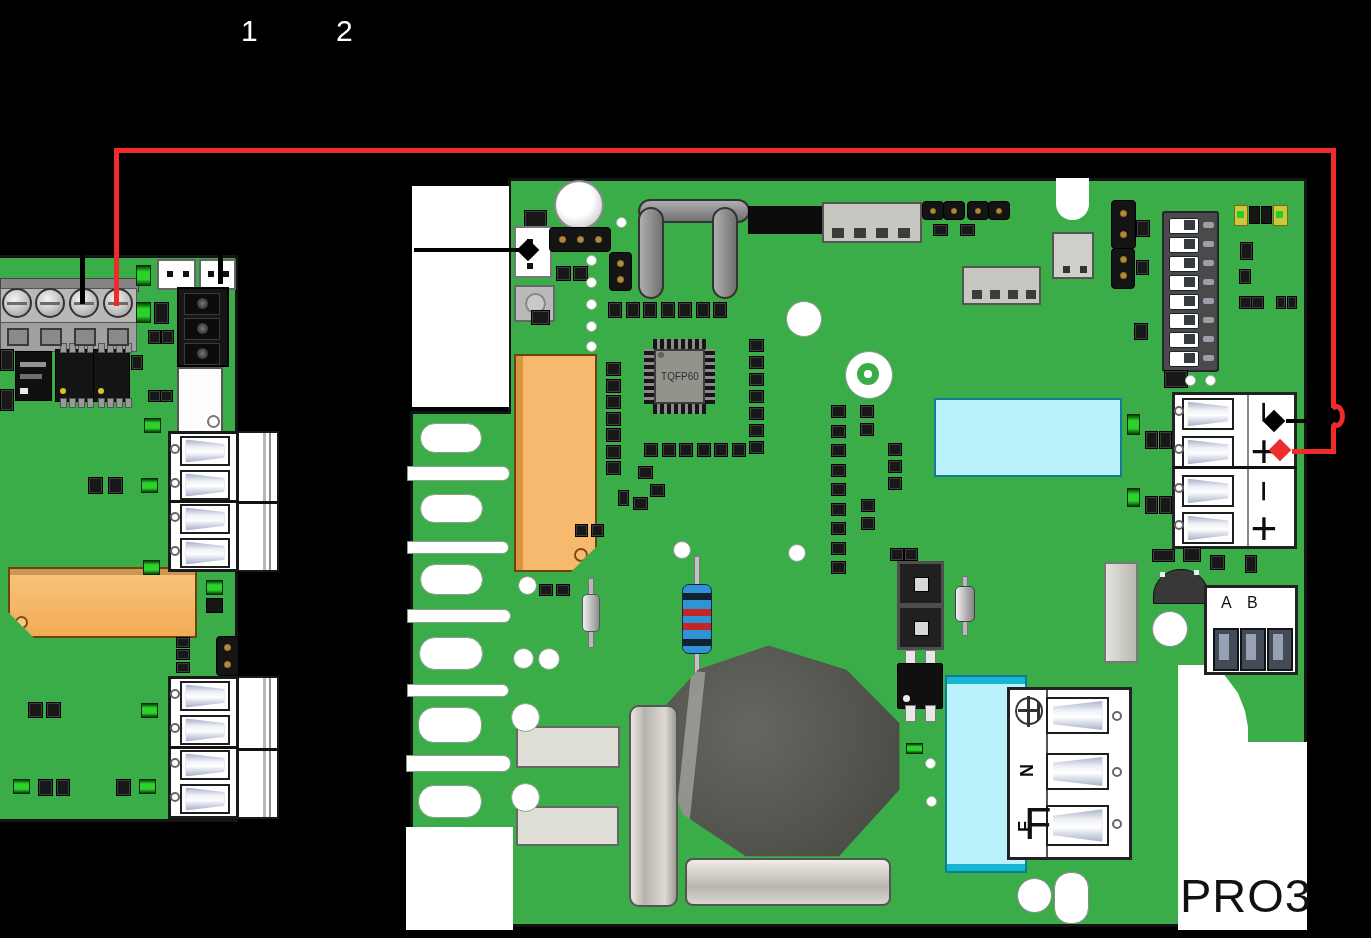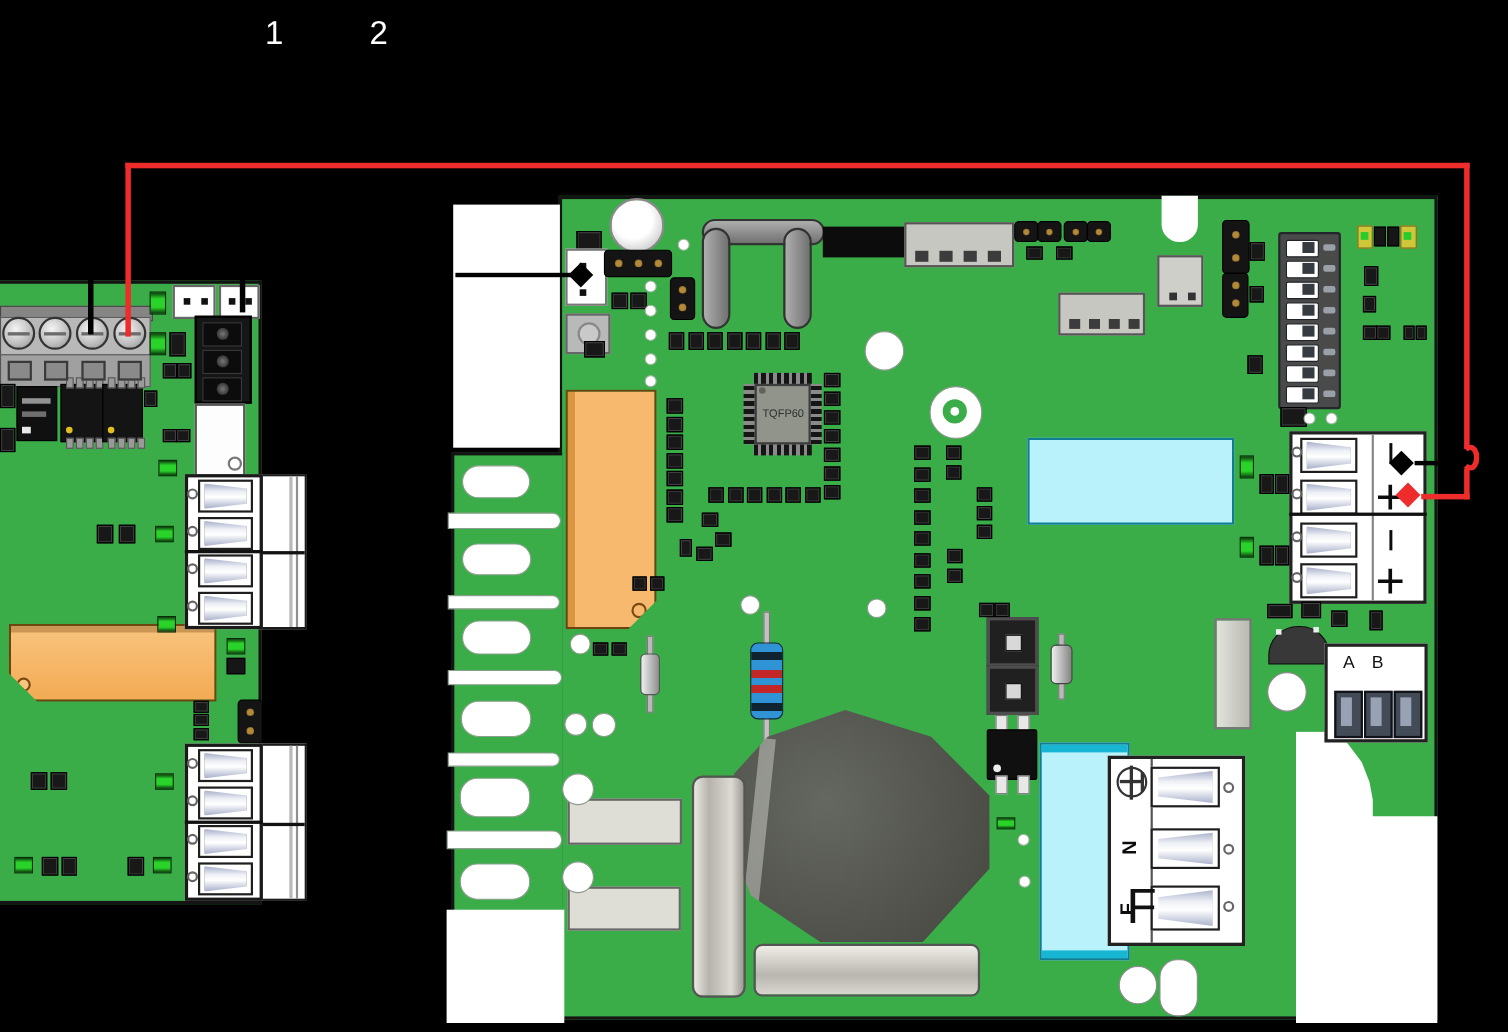--- a/index.html
+++ b/index.html
@@ -236,21 +236,21 @@
                <span class="abs" style="left:15px;top:2px;width:11px;height:10px;background:#363b41;"></span>
                <span class="abs" style="left:34px;top:4px;width:11px;height:6px;background:#9aa0a8;border-radius:2px;"></span>
       </div>
       <div class="dippart" style="left: 5px; top: 138px; width: 47px; height: 15px;">
         <span class="abs" style="left:0;top:0;width:28px;height:14px;background:#fff;border:1px solid #20242a;border-radius:2px;"></span>
                <span class="abs" style="left:15px;top:2px;width:11px;height:10px;background:#363b41;"></span>
                <span class="abs" style="left:34px;top:4px;width:11px;height:6px;background:#9aa0a8;border-radius:2px;"></span>
       </div>
     </div>
 
-  <div class="abs comp" style="left:644px;top:339px;width:71px;height:74px;margin-left:32px;">
+  <div class="abs comp" style="left:644px;top:339px;width:71px;height:74px;">
     <span class="abs" style="left:9px;top:0;width:53px;height:12px;background:repeating-linear-gradient(90deg,#151515 0 4px,#8a8a8a 4px 7px);"></span>
     <span class="abs" style="left:9px;top:63px;width:53px;height:12px;background:repeating-linear-gradient(90deg,#151515 0 4px,#8a8a8a 4px 7px);"></span>
     <span class="abs" style="left:0;top:10px;width:12px;height:55px;background:repeating-linear-gradient(0deg,#151515 0 4px,#8a8a8a 4px 7px);"></span>
     <span class="abs" style="left:59px;top:10px;width:12px;height:55px;background:repeating-linear-gradient(0deg,#151515 0 4px,#8a8a8a 4px 7px);"></span>
     <span class="abs" style="left:10px;top:10px;width:51px;height:55px;background:#90948b;border:2px solid #3c3c3c;box-sizing:border-box;"></span>
     <span class="abs" style="left:14px;top:13px;width:6px;height:6px;border-radius:50%;background:#5f635b;"></span>
     <span class="abs txt" style="left:12px;top:32px;width:48px;font-size:10px;color:#2f2f2f;text-align:center;">TQFP60</span>
   </div>
 
   <div class="abs comp" style="left:514px;top:354px;width:83px;height:218px;
@@ -347,20 +347,21 @@
   <div class="abs tmark" style="left:1248px;top:399px;width:32px;font-size:38px;line-height:26px;transform:rotate(90deg);">−</div>
   <div class="abs tmark" style="left:1246px;top:432px;width:36px;font-size:46px;line-height:38px;font-weight:200;">+</div>
   <div class="abs tmark" style="left:1248px;top:478px;width:32px;font-size:38px;line-height:26px;transform:rotate(90deg);">−</div>
   <div class="abs tmark" style="left:1246px;top:509px;width:36px;font-size:46px;line-height:38px;font-weight:200;">+</div>
 
   <div class="abs comp" style="left:516px;top:726px;width:104px;height:42px;background:#deded6;border:2px solid #666;box-sizing:border-box;"></div>
   <div class="abs comp" style="left:516px;top:806px;width:103px;height:40px;background:#deded6;border:2px solid #666;box-sizing:border-box;"></div>
   <div class="abs comp" style="left:629px;top:705px;width:49px;height:202px;border-radius:10px;background:linear-gradient(90deg,#eae8e2,#b5b3ab 30%,#dcdad2 75%,#9c9a92);border:2px solid #555;box-sizing:border-box;"></div>
   <div class="abs comp" style="left:685px;top:858px;width:206px;height:48px;border-radius:8px;background:linear-gradient(180deg,#efede7,#b8b6ae 60%,#d8d6ce);border:2px solid #555;box-sizing:border-box;"></div>
 
+  <div class="abs txt" style="left:1180px;top:868px;font-size:47px;z-index:7;letter-spacing:1px;">PRO3</div>
 
   <div class="abs wire-red" style="left:114px;top:148px;width:1222px;height:5px;"></div>
   <div class="abs wire-red" style="left:114px;top:148px;width:5px;height:158px;"></div>
   <div class="abs wire-red" style="left:1331px;top:148px;width:5px;height:260px;"></div>
   <div class="abs" style="left:1328px;top:404px;width:17px;height:24px;border:5px solid var(--red,#ee2c2c);border-left-color:transparent;border-radius:50%;box-sizing:border-box;z-index:10;"></div>
   <div class="abs wire-red" style="left:1331px;top:426px;width:5px;height:28px;"></div>
   <div class="abs wire-red" style="left:1292px;top:449px;width:44px;height:5px;"></div>
   <div class="abs diamond" style="left:1272px;top:442px;width:16px;height:16px;background:var(--red,#ee2c2c);"></div>
 
   <div class="abs wire-blk" style="left:1286px;top:419px;width:47px;height:4px;"></div>

